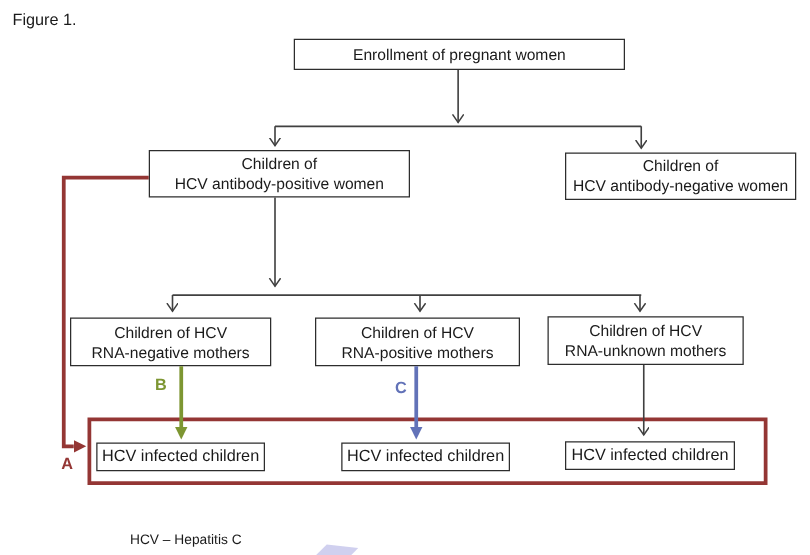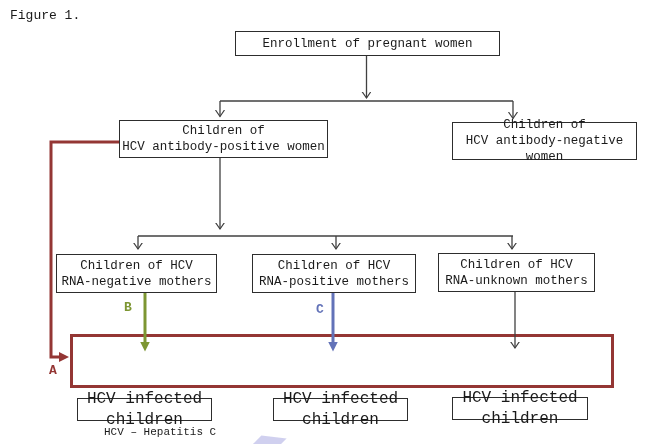--- a/index.html
+++ b/index.html
@@ -1,25 +1,25 @@
 <!DOCTYPE html>
 <html><head>
 <meta charset="utf-8">
 <style>
   html,body{margin:0;padding:0;background:#fff;}
   #figure-canvas{
     position:relative;width:648px;height:444px;background:#ffffff;overflow:hidden;
-    font-family:Liberation Mono, monospace;color:#1a1a1a;
+    font-family:Liberation Sans, sans-serif;color:#1a1a1a;
   }
   .node{
     position:absolute;box-sizing:border-box;background:#ffffff;
     border:1.2px solid #2d2d2d;display:flex;align-items:center;justify-content:center;
     text-align:center;font-size:12.5px;line-height:1.28;white-space:pre-line;z-index:2;
   }
-  .node.small{font-size:16px;margin-top:44px;}
+  .node.small{font-size:13px;}
   #figure-label{position:absolute;left:10px;top:8px;font-size:13px;z-index:2;}
   #footnote{position:absolute;left:66px;top:426px;font-size:11px;z-index:2;margin-left:38px;}
   #red-outline{
     position:absolute;left:70px;top:334px;width:544px;height:54px;box-sizing:border-box;
     border:3px solid #943634;background:transparent;z-index:1;
   }
   .arrow-label{position:absolute;font-size:13px;font-weight:bold;z-index:4;}
   .lbl-a{color:#943634;}
   .lbl-b{color:#7d9632;}
   .lbl-c{color:#6272b8;}

